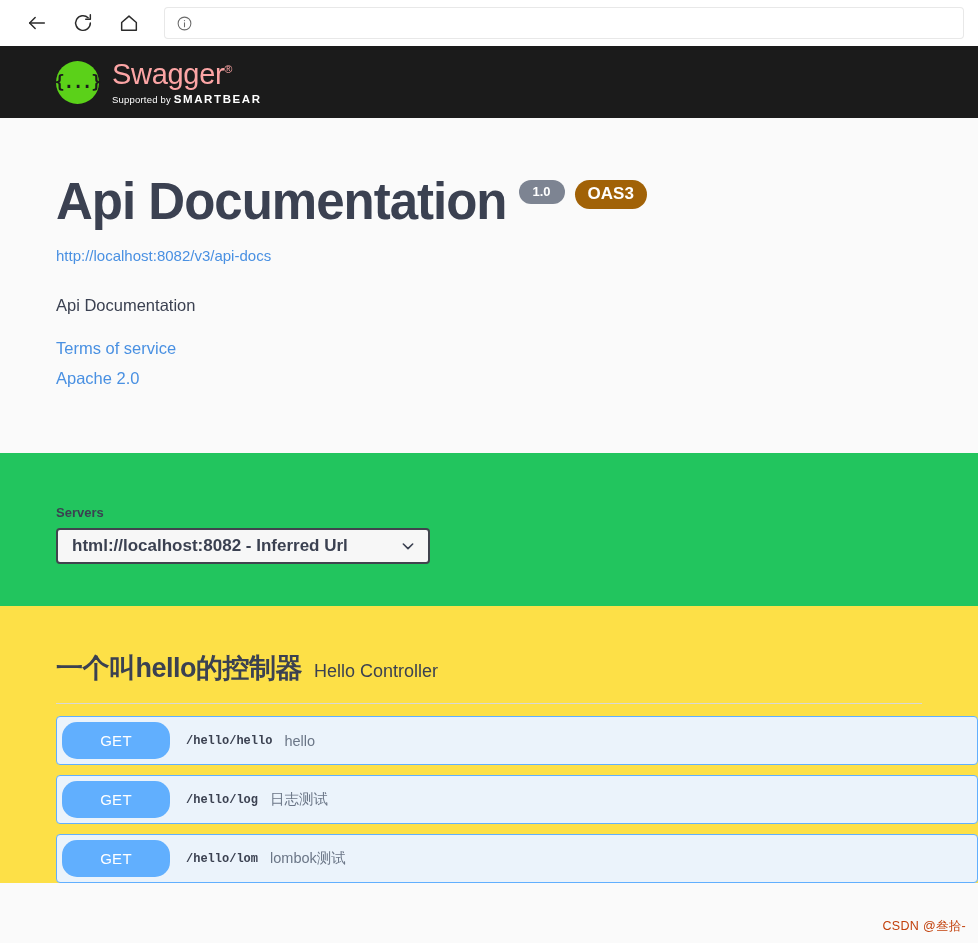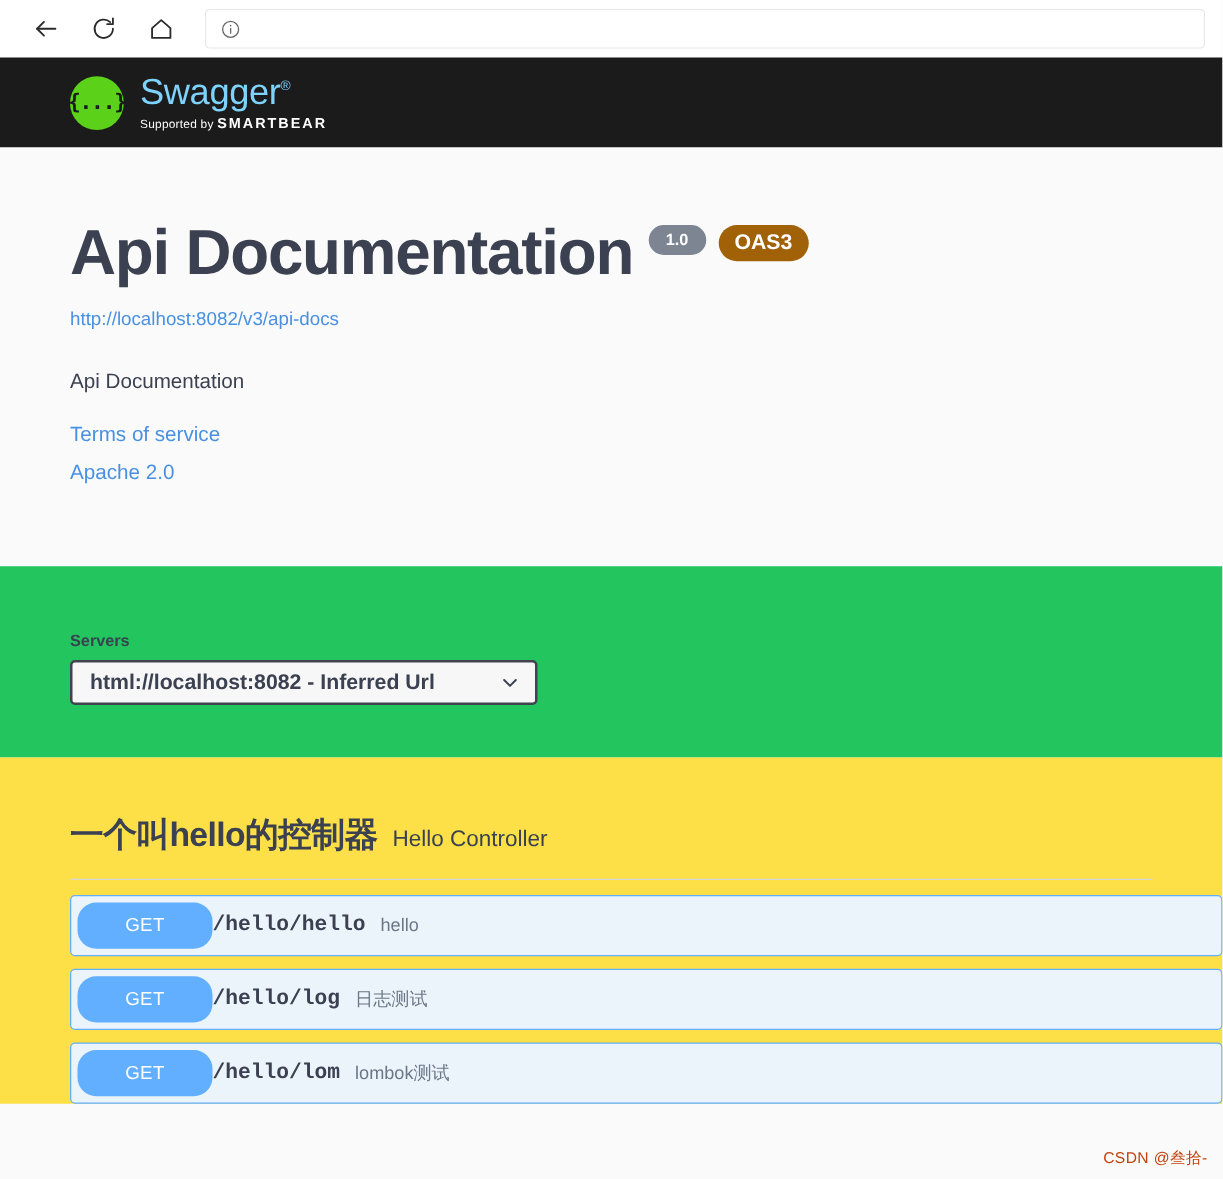--- a/index.html
+++ b/index.html
@@ -61,21 +61,21 @@
     background: #5bd119;
     display: flex; align-items: center; justify-content: center;
     color: #1b1b1b;
     font-family: "DejaVu Sans Mono", monospace;
     font-size: 17px;
     font-weight: bold;
     letter-spacing: -1px;
   }
   .logo-text { margin-left: 13px; }
   .logo-title {
-    color: #7dd3fc;
+    color: #fca5a5;
     font-size: 29px;
     letter-spacing: -0.3px;
     line-height: 1;
   }
   .logo-title .tm { font-size: 11px; vertical-align: super; }
   .logo-sub {
     color: #ffffff;
     font-size: 9.5px;
     margin-top: 4px;
     letter-spacing: 0.2px;
@@ -214,23 +214,24 @@
     width: 108px;
     height: 37px;
     display: flex;
     align-items: center;
     justify-content: center;
     letter-spacing: 0.3px;
     flex: none;
   }
   .op-path {
     font-family: "Liberation Mono", "DejaVu Sans Mono", monospace;
-    font-size: 17px;
-    font-weight: bold;
-    color: #3b4151;
+    font-size: 12px;
+    font-weight: bold;
+    color: #3b4151;
+    margin-left: 16px;
   }
   .op-summary {
     font-size: 14.5px;
     color: #6b7687;
     margin-left: 12px;
   }
 
   
   .watermark {
     position: absolute;

